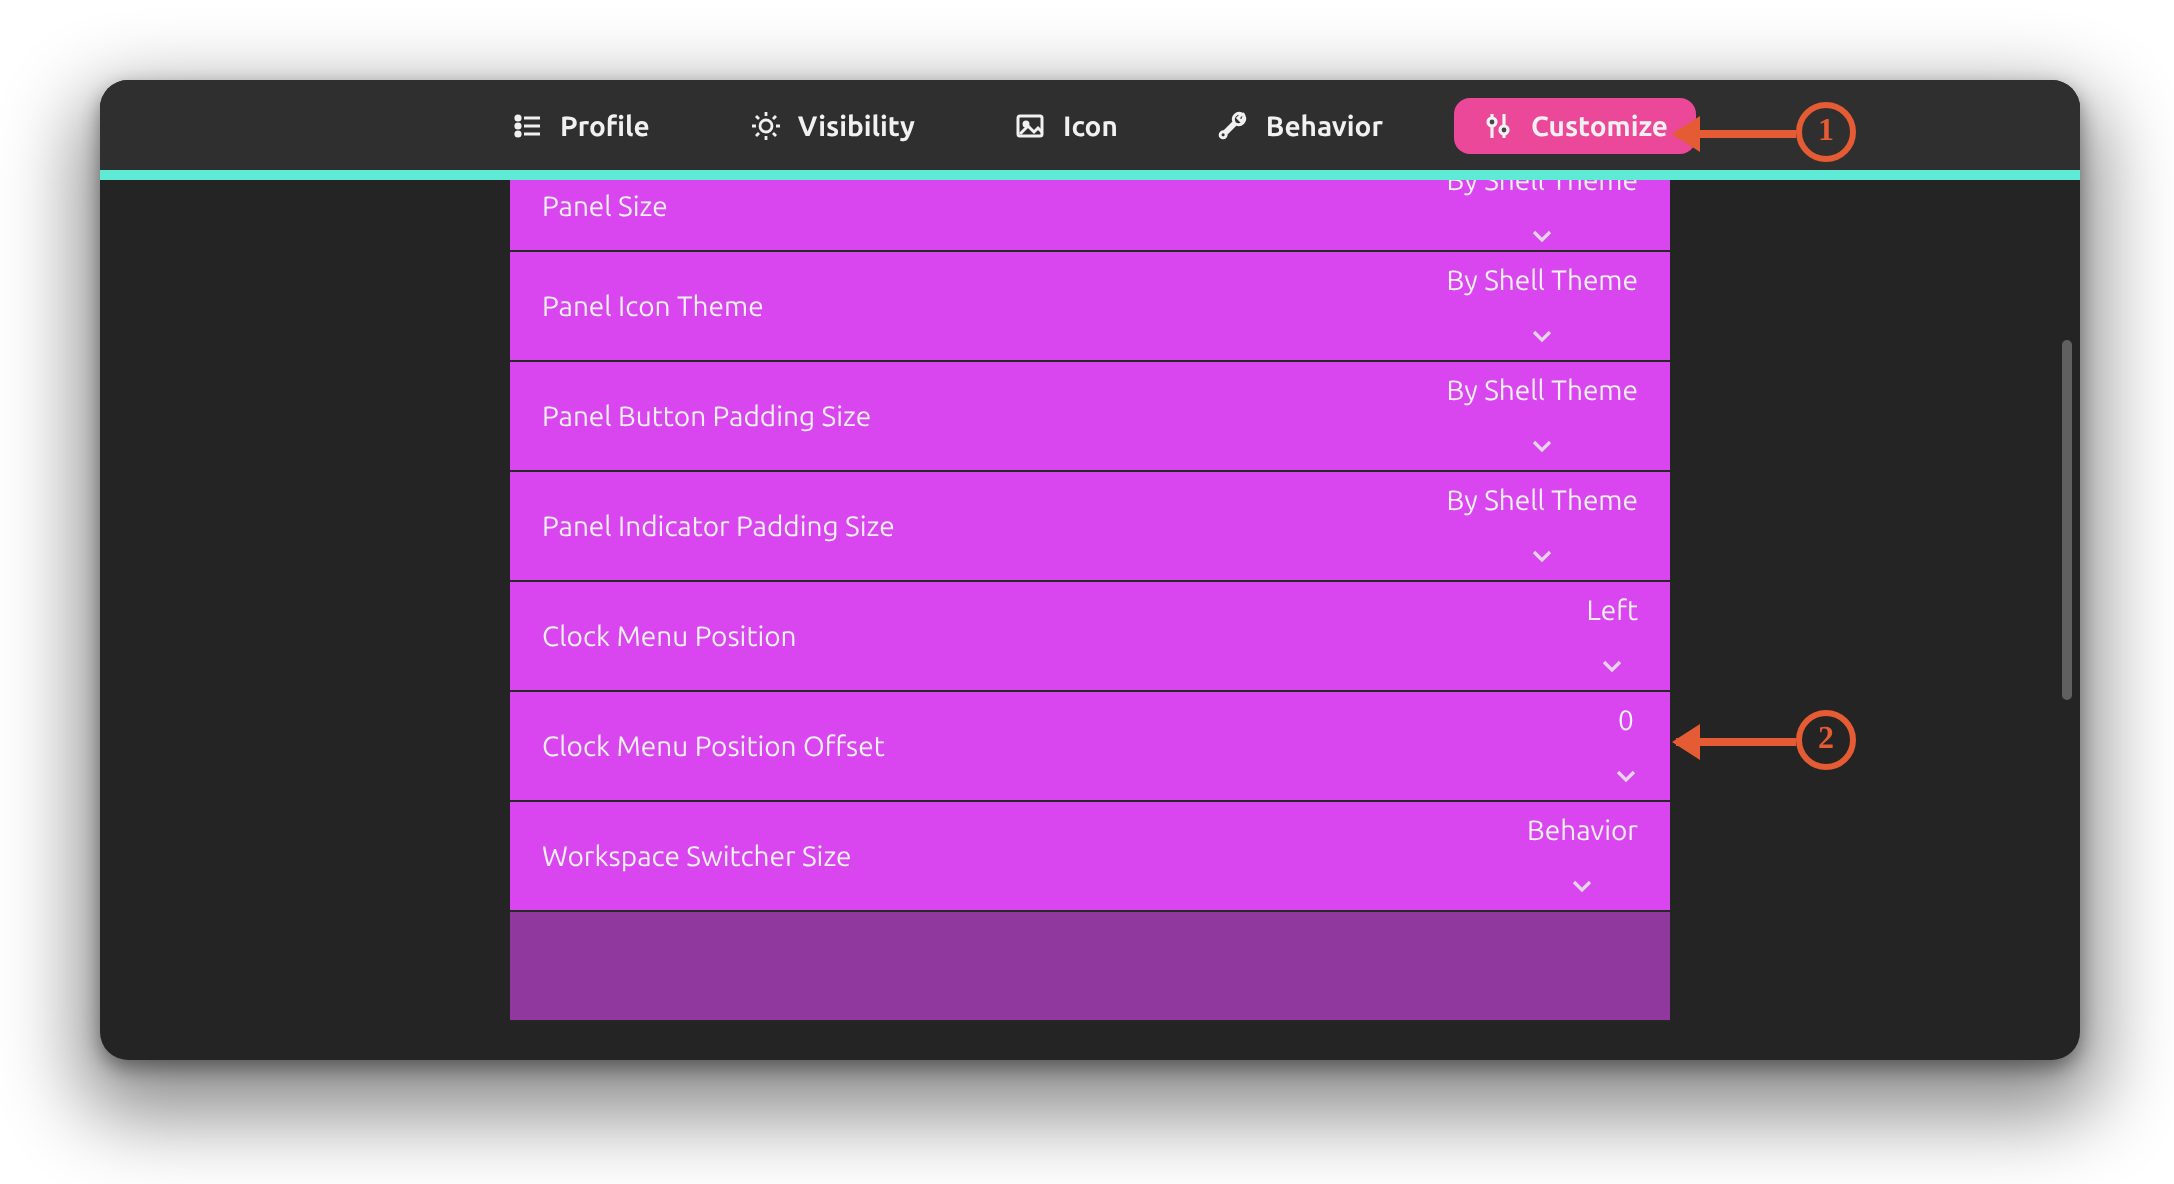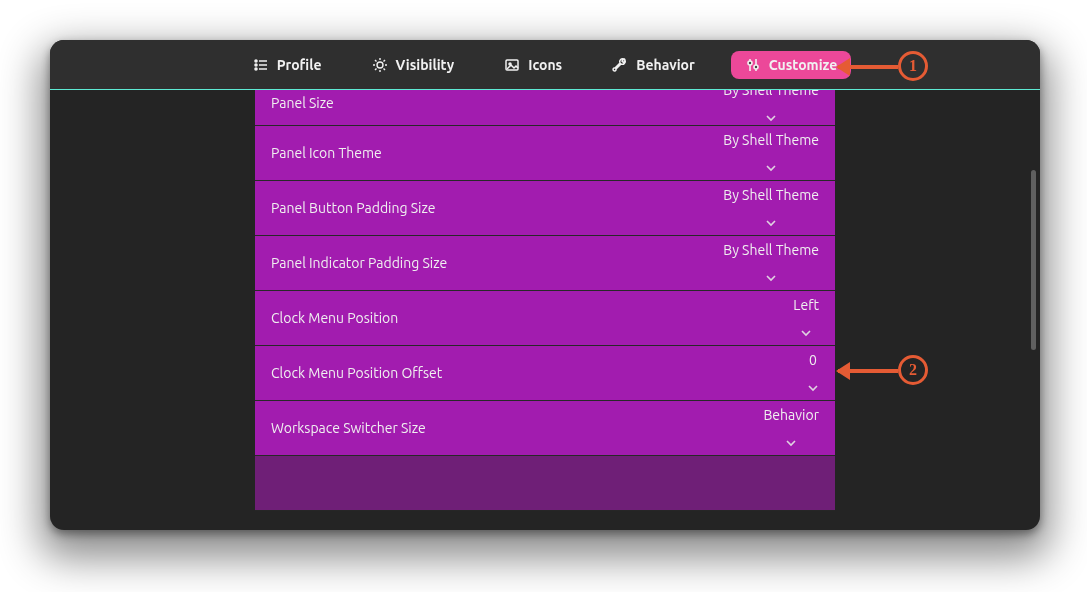--- a/index.html
+++ b/index.html
@@ -17,21 +17,21 @@
     height: 490px;
     background: #242424;
     border-radius: 14px;
     box-shadow: 0 18px 40px 10px rgba(0,0,0,0.45), 0 4px 10px rgba(0,0,0,0.4);
     overflow: hidden;
     color: #e6e6e6;
   }
   .tabbar {
     height: 50px;
     background: #2f2f2f;
-    border-bottom: 1px solid #5eead4;
+    border-bottom: 5px solid #5eead4;
     display: flex;
     align-items: center;
     justify-content: center;
     gap: 22px;
   }
   .tab {
     display: flex;
     align-items: center;
     gap: 8px;
     padding: 6px 14px;
@@ -55,21 +55,21 @@
   .list {
     width: 580px;
     margin-top: -10px;
   }
   .row {
     display:flex;
     align-items:center;
     justify-content:space-between;
     padding: 0 16px;
     height: 55px;
-    background: #a21caf;
+    background: #d946ef;
     border-bottom: 1px solid #282828;
     font-size: 14px;
   }
   .row:first-child { height: 46px; }
   .row .label { color: #f0f0f0; font-weight: 400; }
   .row .value-group { display:flex; align-items:center; gap: 14px; color:#f0f0f0;flex-direction:column; }
   .chev { width: 12px; height: 12px; display:inline-flex; align-items:center; justify-content:center; opacity:0.9; }
   .scroll-indicator {
     position:absolute;
     right: 4px;
@@ -143,21 +143,21 @@
         <span>Visibility</span>
       </div>
       <div class="tab">
         <span class="ico">
           <svg viewBox="0 0 16 16" width="16" height="16" fill="none" stroke="#f1f1f1" stroke-width="1.5">
             <rect x="2" y="3" width="12" height="10" rx="1"></rect>
             <circle cx="6" cy="7" r="1" fill="#f1f1f1"></circle>
             <path d="M3 12 L7 8 L10 11 L12 9 L14 11"></path>
           </svg>
         </span>
-        <span>Icons</span>
+        <span>Icon</span>
       </div>
       <div class="tab">
         <span class="ico">
           <svg viewBox="0 0 16 16" width="16" height="16" fill="none" stroke="#f1f1f1" stroke-width="1.5">
             <path d="M13 3 a3 3 0 0 1 -4 4 L4 12 a1.5 1.5 0 1 1 -1 -1 L8 6 a3 3 0 0 1 4 -4 L10 4 L12 6 Z"></path>
           </svg>
         </span>
         <span>Behavior</span>
       </div>
       <div class="tab active">

